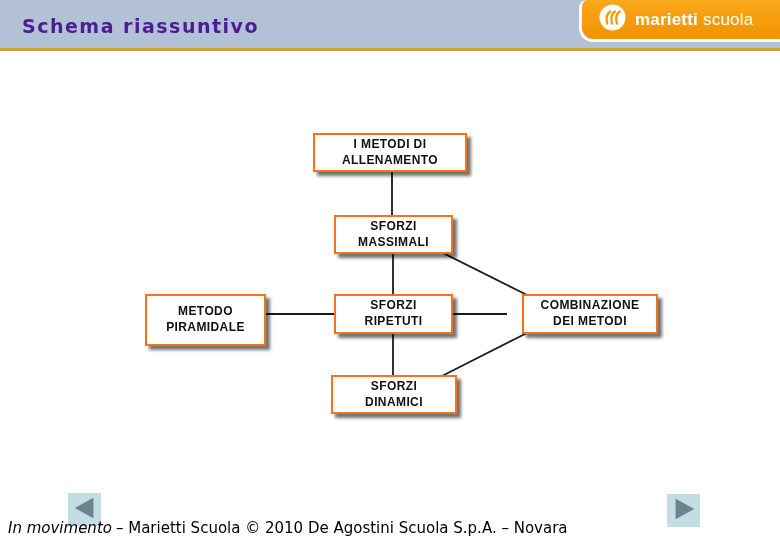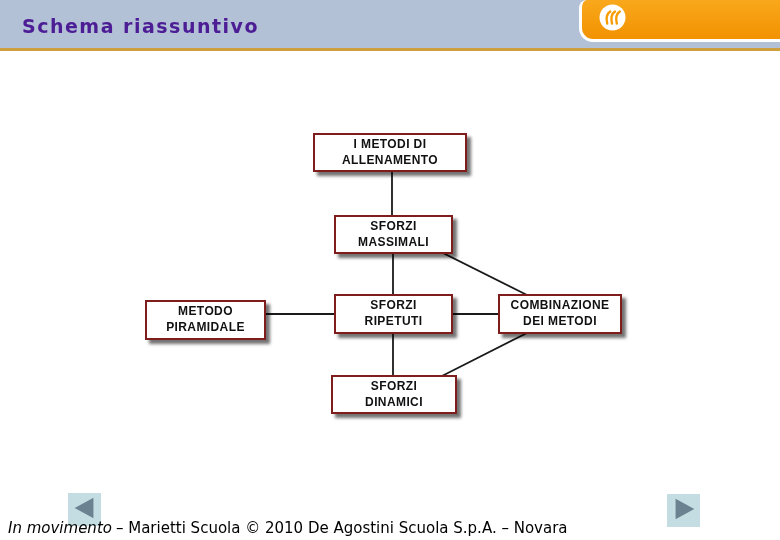--- a/index.html
+++ b/index.html
@@ -57,34 +57,34 @@
   
   .connectors {
     position:absolute; left:0; top:0;
     width:780px; height:540px;
     pointer-events:none;
   }
   .node {
     position:absolute;
     box-sizing:border-box;
     background:#ffffff;
-    border:2px solid #7f1d1d;
+    border:2px solid #f97316;
     box-shadow:4px 4px 3px rgba(0,0,0,0.55);
     display:flex; align-items:center; justify-content:center;
     text-align:center;
     font-weight:bold; font-size:12px;
     letter-spacing:0.4px; line-height:1.3;
     color:#111111;
     white-space:pre-line;
   }
   .node-metodi       { left:313px; top:133px; width:154px; height:39px; }
   .node-massimali    { left:334px; top:215px; width:119px; height:39px; }
-  .node-piramidale   { left:145px; top:300px; width:121px; height:40px; }
+  .node-piramidale   { left:145px; top:294px; width:121px; height:52px; }
   .node-ripetuti     { left:334px; top:294px; width:119px; height:40px; }
-  .node-combinazione { left:498px; top:294px; width:124px; height:40px; }
+  .node-combinazione { left:522px; top:294px; width:136px; height:40px; }
   .node-dinamici     { left:331px; top:375px; width:126px; height:39px; }
 
   
   .nav-btn {
     position:absolute;
     width:33px; height:33px;
     background:#c4dde2;
     display:flex; align-items:center; justify-content:center;
     cursor:pointer;
   }
@@ -109,20 +109,23 @@
 <div class="page-title">Schema riassuntivo</div>
 
 <div class="brand-logo">
   <span class="brand-icon">
     <svg width="27" height="27" viewBox="0 0 27 27">
       <circle cx="13.5" cy="13.5" r="13" fill="#ffffff"></circle>
       <path d="M8.2 19.5 C 6.8 13.5, 7.6 10, 11.2 7.6" fill="none" stroke="#f79c00" stroke-width="2.4" stroke-linecap="round"></path>
       <path d="M13.0 19.5 C 11.6 13.5, 12.4 10, 16.0 7.6" fill="none" stroke="#f79c00" stroke-width="2.4" stroke-linecap="round"></path>
       <path d="M17.8 19.5 C 16.4 13.5, 17.2 10, 20.8 7.6" fill="none" stroke="#f79c00" stroke-width="2.4" stroke-linecap="round"></path>
     </svg>
+  </span>
+  <span class="brand-text">
+    <span class="bold">marietti</span><span class="reg">scuola</span>
   </span>
 </div>
 
 <svg class="connectors" width="780" height="540" viewBox="0 0 780 540">
   <g stroke="#1a1a1a" stroke-width="1.8" fill="none">
     <line x1="392" y1="171" x2="392" y2="216"></line>
     <line x1="393" y1="253" x2="393" y2="296"></line>
     <line x1="393" y1="333" x2="393" y2="376"></line>
     <line x1="265" y1="314" x2="336" y2="314"></line>
     <line x1="452" y1="314" x2="507" y2="314"></line>

